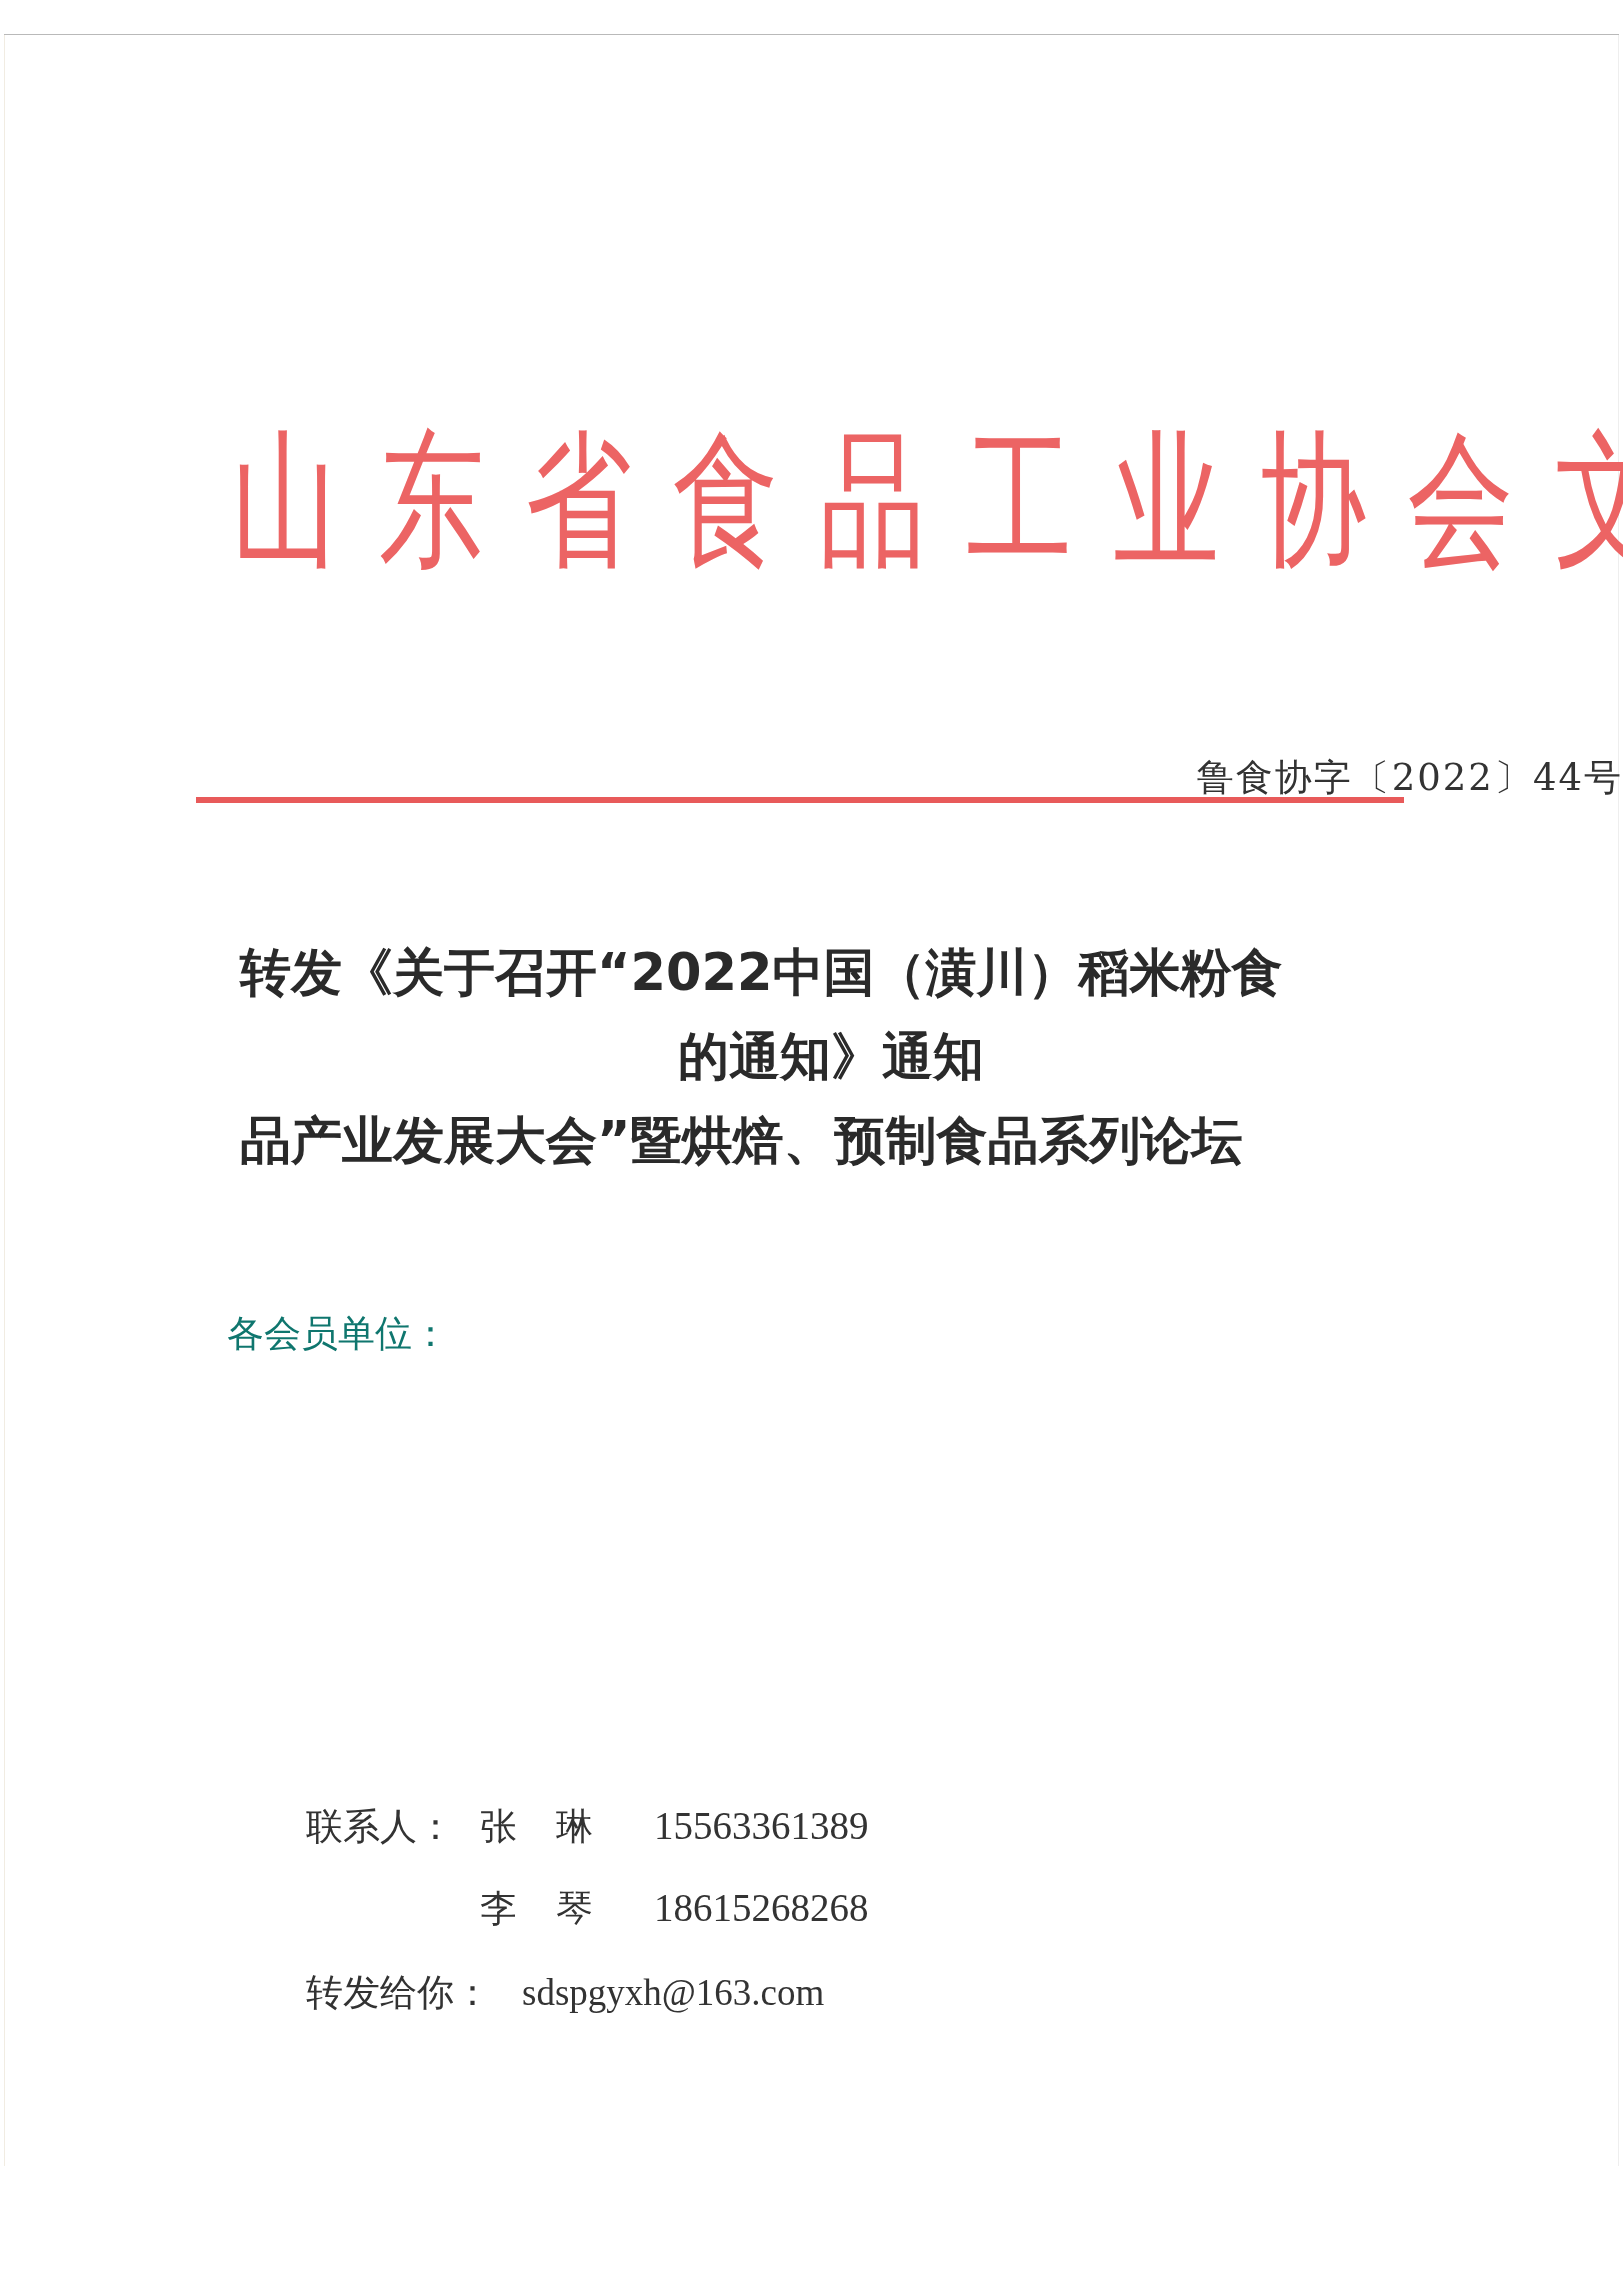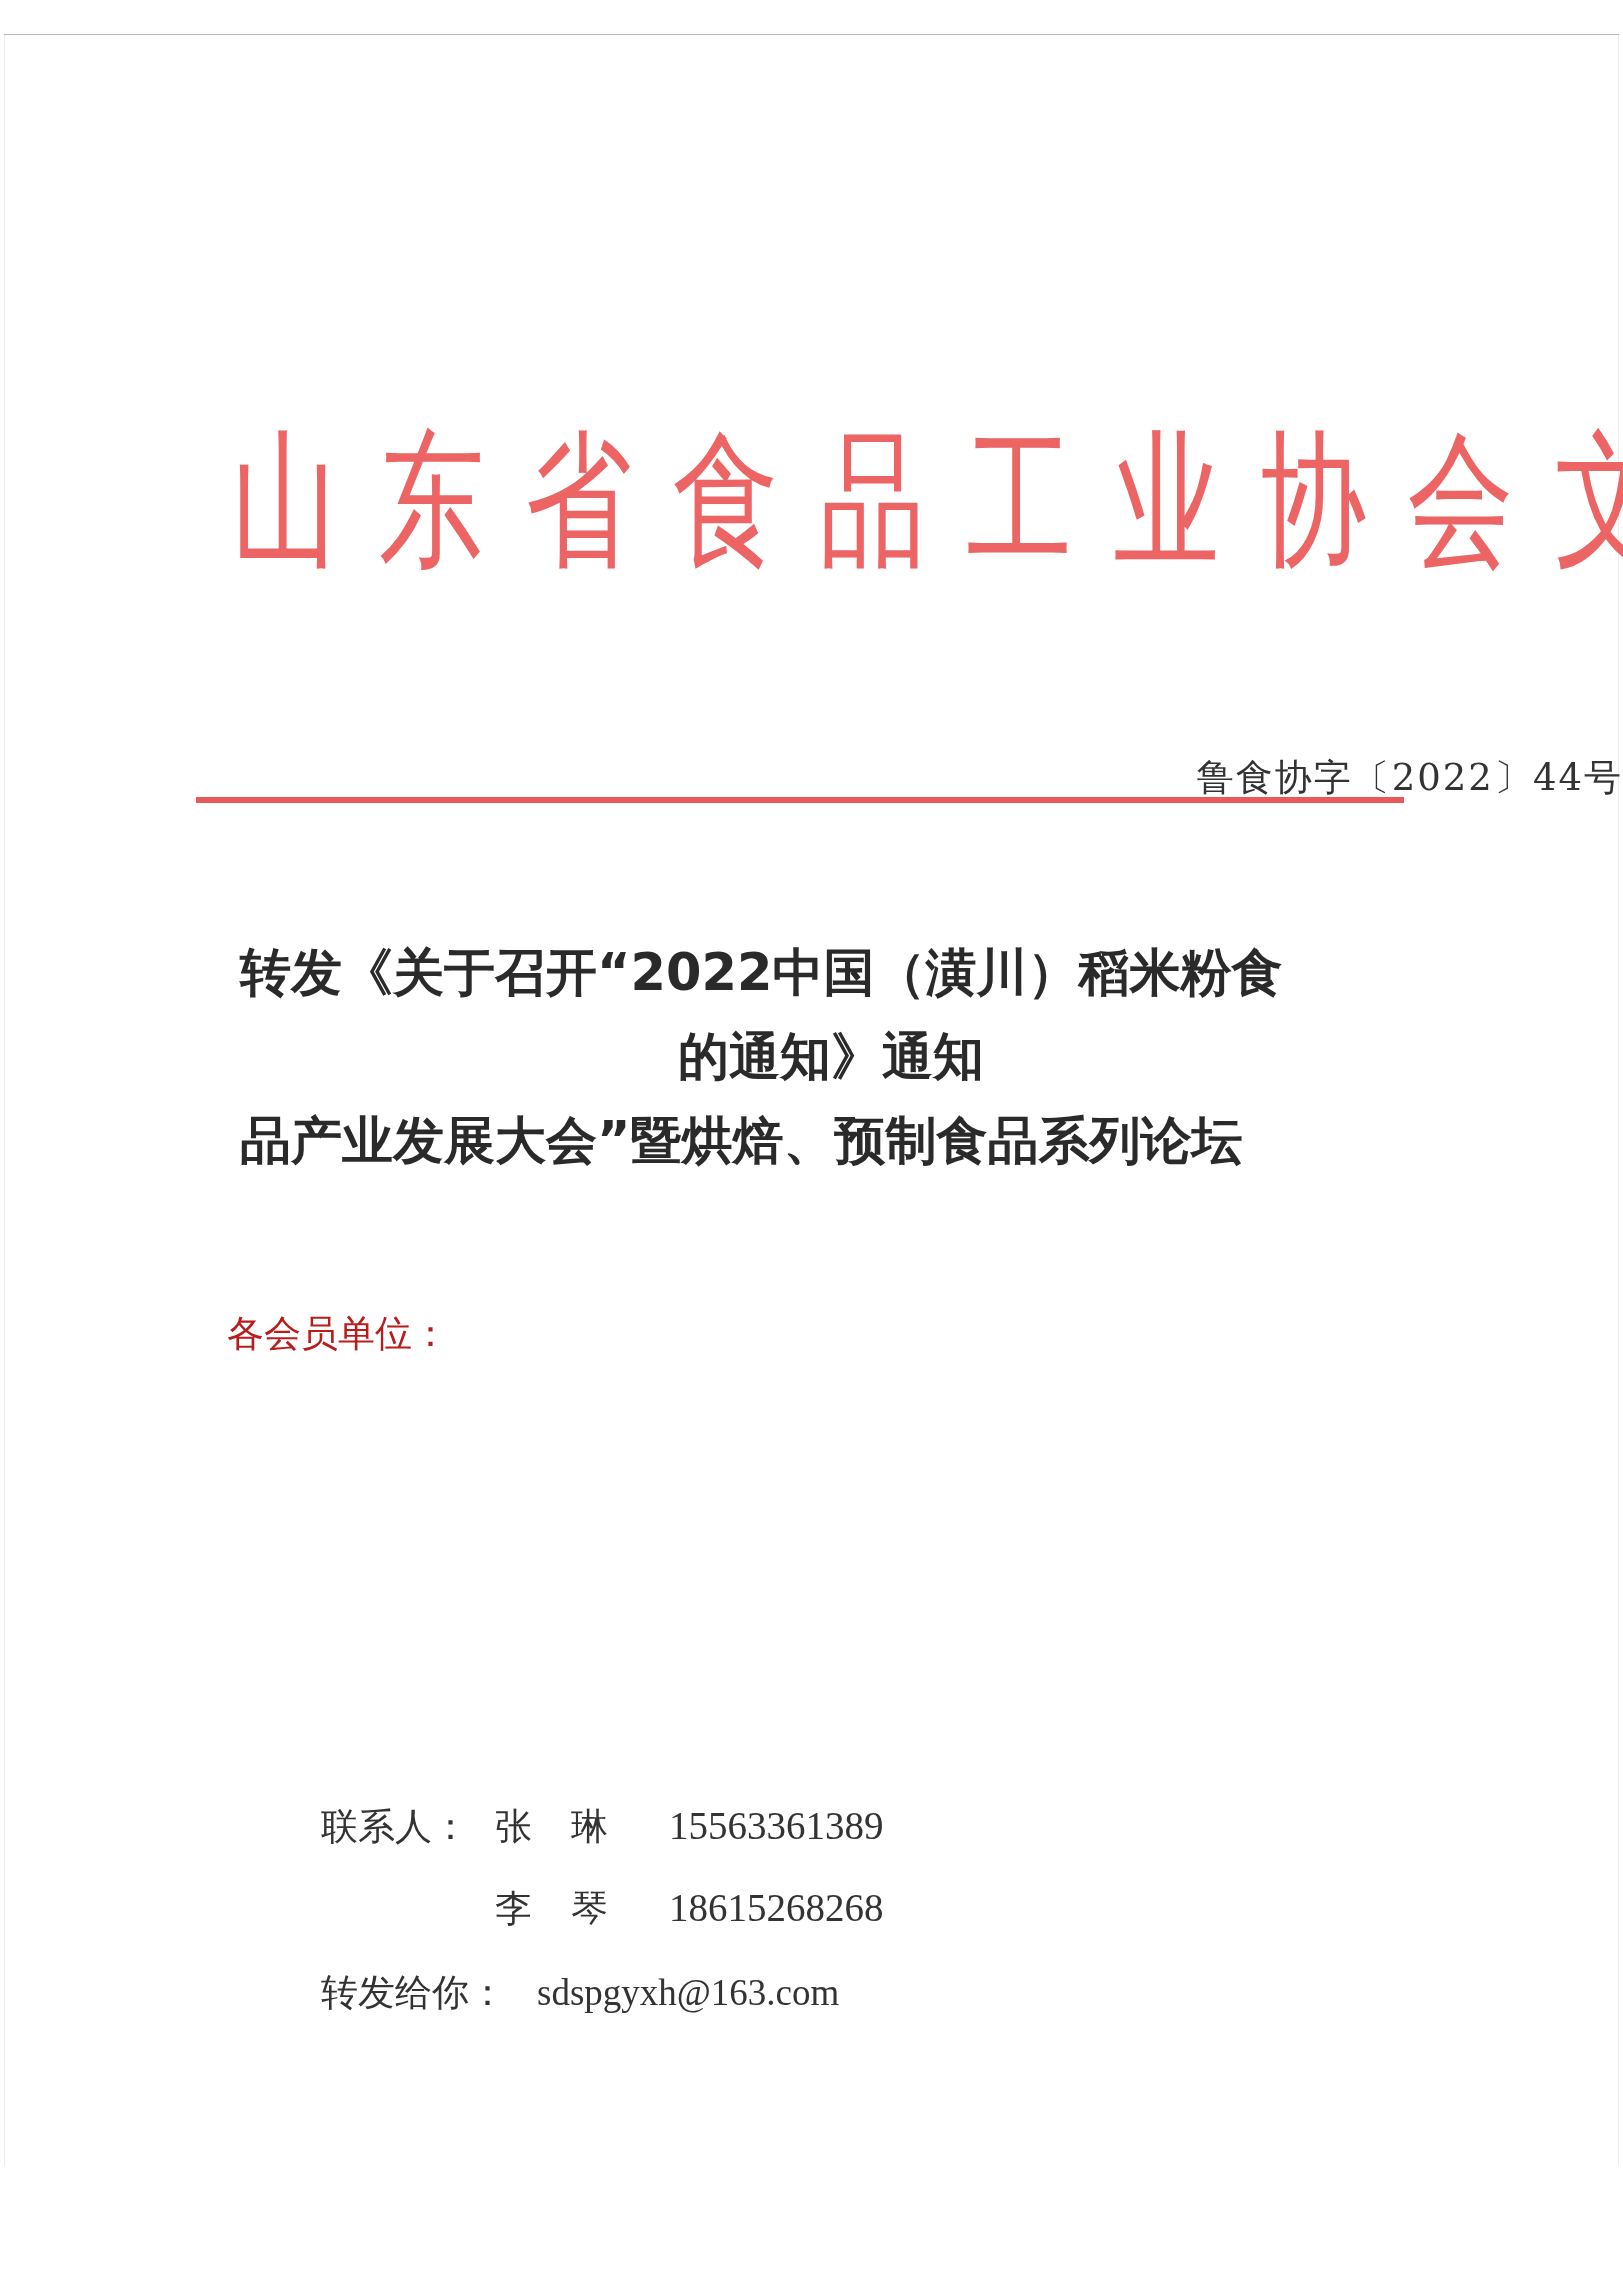--- a/index.html
+++ b/index.html
@@ -18,27 +18,27 @@
   .docno { position:absolute; left:0; width:1623px; top:753px; text-align:right;
            font-size:37px; letter-spacing:2px; color:#333; }
   .red-rule { position:absolute; left:196px; width:1208px; top:797px; height:5.9px; background:#e85a5a; }
 
   .title { position:absolute; left:216px; width:1206px; top:931px;
            font-family:"DejaVu Sans", "Liberation Sans", sans-serif; font-weight:bold;
            font-size:51px; line-height:84px; color:#2a2a2a; text-align:justify; }
   .title .line { display:block; white-space:nowrap;margin-left:24px; }
   .title .center { text-align:center; }
 
-  .body { position:absolute; left:227px; width:1196px; top:1304px; font-size:37px; color:#b91c1c; }
+  .body { position:absolute; left:227px; width:1196px; top:1304px; font-size:37px; color:#0f766e; }
   .salutation { height:59px; line-height:59px; }
   .para { line-height:83px; margin-top:21.6px; }
   .para .pline { display:block; white-space:nowrap; letter-spacing:2.9px; }
   .para .indent { padding-left:84px; }
 
-  .contact { position:absolute; left:321px; font-size:37px; color:#333; white-space:nowrap; }
+  .contact { position:absolute; left:306px; font-size:37px; color:#333; white-space:nowrap; }
   .contact .lbl { display:inline-block; width:174px; }
   .contact .name { display:inline-block; width:174px; letter-spacing:39px; }
   .contact .num { display:inline-block; font-family:"Liberation Serif", serif; font-size:39px; }
   .c1 { top:1802px; }
   .c2 { top:1884px; }
   .c3 { top:1968px; }
   .c3 .lbl { width:216px; }
   .c3 .email { font-family:Liberation Serif, serif; font-size:37px; }
 </style>
 </head>

